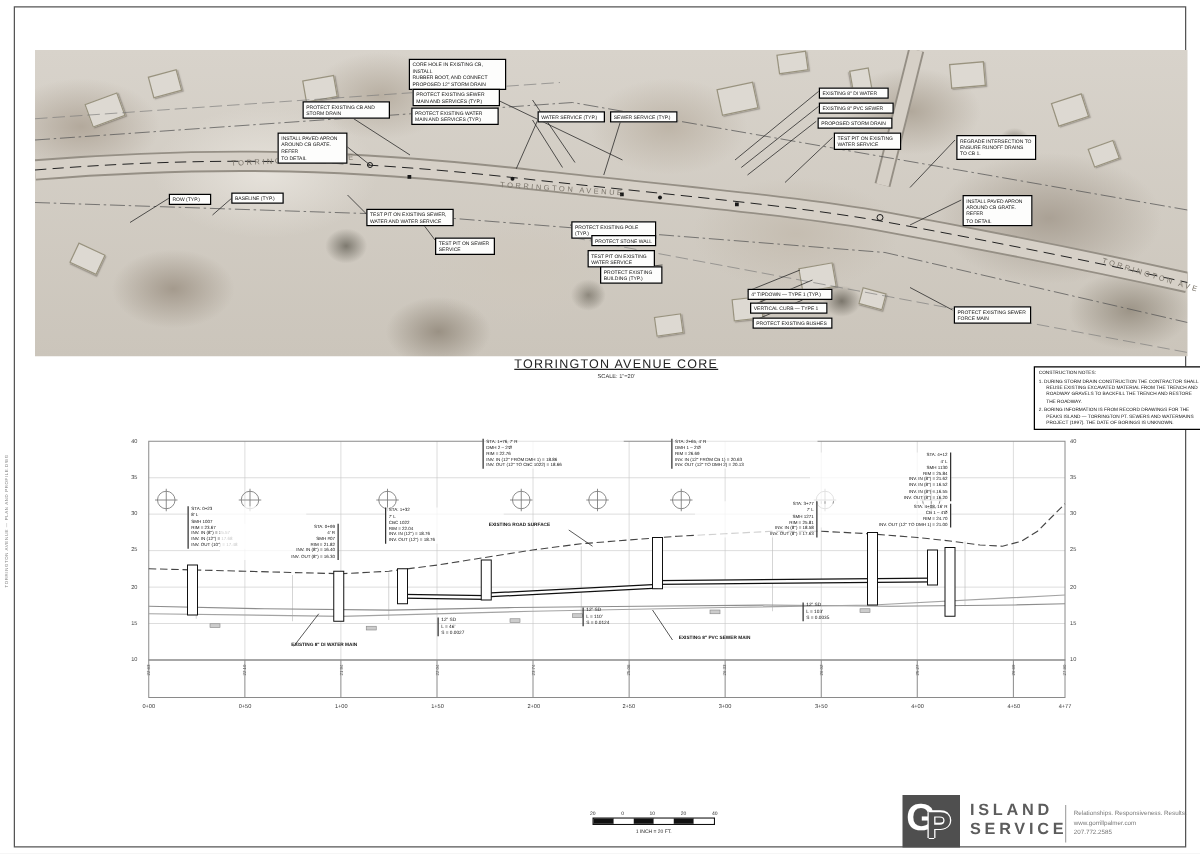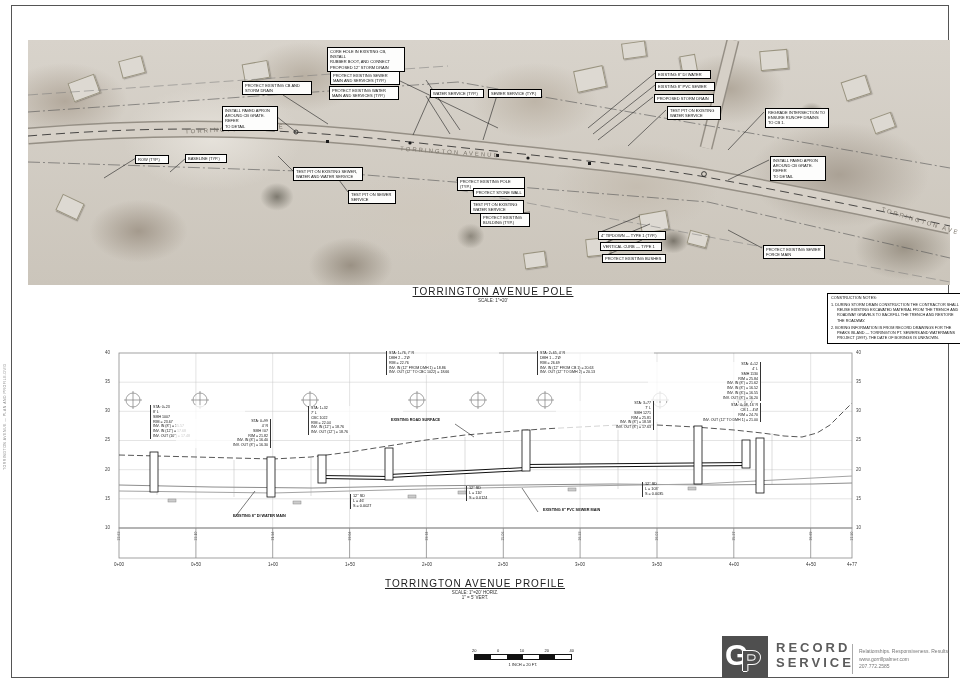--- a/index.html
+++ b/index.html
@@ -178,21 +178,21 @@
   <div class="lbl" style="left:598px;top:231px;width:62px;">4" TIPDOWN — TYPE 1 (TYP.)</div>
   <div class="lbl" style="left:600px;top:242px;width:56px;">VERTICAL CURB — TYPE 1</div>
   <div class="lbl" style="left:602px;top:254px;width:58px;">PROTECT EXISTING BUSHES</div>
   <div class="lbl" style="left:763px;top:245px;width:56px;">PROTECT EXISTING SEWER
 FORCE MAIN</div>
   <div class="lbl" style="left:770px;top:156px;width:50px;">INSTALL PAVED APRON
 AROUND CB GRATE. REFER
 TO DETAIL</div>
 
   <div class="plan-title-wrap">
-    <div class="sheet-title">TORRINGTON AVENUE POLE</div>
+    <div class="sheet-title">TORRINGTON AVENUE CORE</div>
     <div class="sheet-scale">SCALE: 1"=20'</div>
   </div>
 
   <div class="notes">
     <div>CONSTRUCTION NOTES:</div>
     <div class="item">1. DURING STORM DRAIN CONSTRUCTION THE CONTRACTOR SHALL REUSE EXISTING EXCAVATED MATERIAL FROM THE TRENCH AND ROADWAY GRAVELS TO BACKFILL THE TRENCH AND RESTORE THE ROADWAY.</div>
     <div class="item">2. BORING INFORMATION IS FROM RECORD DRAWINGS FOR THE PEAKS ISLAND — TORRINGTON PT. SEWERS AND WATERMAINS PROJECT (1997). THE DATE OF BORINGS IS UNKNOWN.</div>
   </div>
 
   <svg class="profile-svg" width="748" height="228" viewBox="0 0 748 228">
@@ -370,25 +370,20 @@
 L = 46'
 S = 0.0027</div>
   <div class="plabel brk" style="left:466px;top:486px;">12" SD
 L = 110'
 S = 0.0124</div>
   <div class="plabel" style="left:543px;top:508px;">EXISTING 8" PVC SEWER MAIN</div>
   <div class="plabel brk" style="left:642px;top:482px;">12" SD
 L = 103'
 S = 0.0035</div>
 
-  <div class="profile-title-wrap">
-    <div class="sheet-title">TORRINGTON AVENUE PROFILE</div>
-    <div class="sheet-scale">SCALE: 1"=20' HORIZ.
-1" = 5' VERT.</div>
-  </div>
 
   <div class="scalebar">
     <div class="nums">
       <span>20</span>
       <span>0</span>
       <span>10</span>
       <span>20</span>
       <span>40</span>
     </div>
     <div class="bar">
@@ -400,21 +395,21 @@
         <span></span>
     </div>
     <div class="cap">1 INCH = 20 FT.</div>
   </div>
 
   <div class="logo-square">
     <span class="g">G</span>
     <span class="p">P</span>
   </div>
   <div class="logo-name">
-    <div>RECORD</div>
+    <div>ISLAND</div>
     <div>SERVICE</div>
   </div>
   <div class="logo-div"></div>
   <div class="logo-tag">
     <div>Relationships. Responsiveness. Results.</div>
     <div>www.gorrillpalmer.com</div>
     <div>207.772.2585</div>
   </div>
 </div>
 

